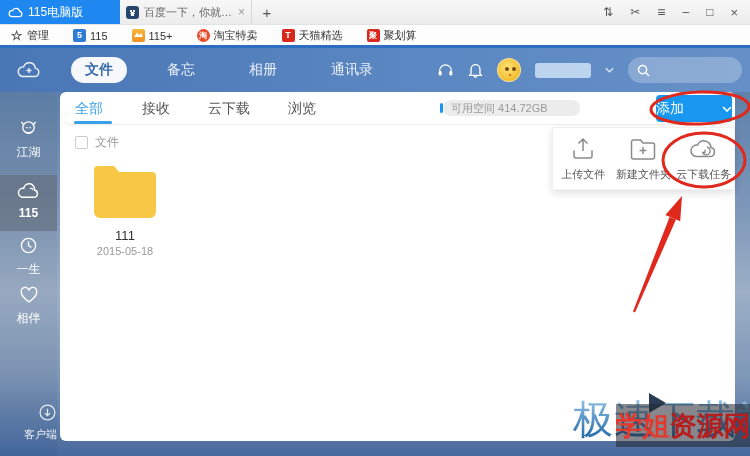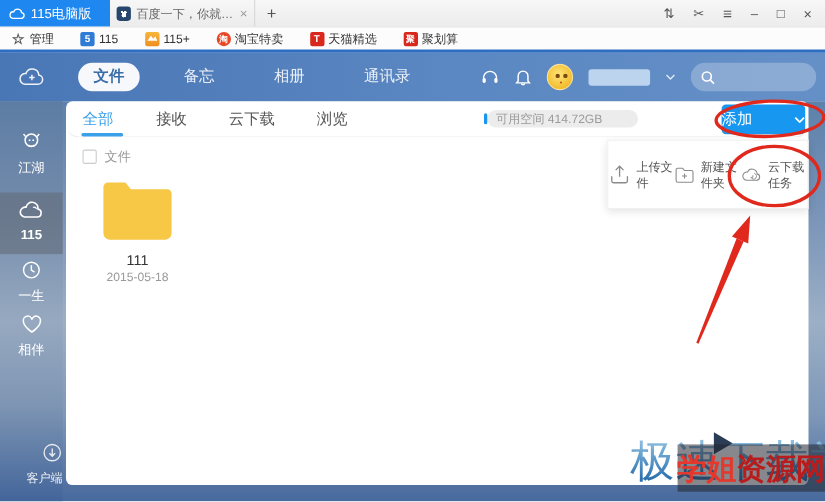--- a/index.html
+++ b/index.html
@@ -3,21 +3,21 @@
 <meta charset="utf-8">
 <style>
   * { margin:0; padding:0; box-sizing:border-box; }
   html,body { width:750px; height:456px; overflow:hidden; }
   body { font-family:"Liberation Sans", sans-serif; }
   #app { position:relative; width:750px; height:456px; background:#fff; overflow:hidden; }
 
   
   .titlebar { position:absolute; left:0; top:0; width:750px; height:25px;
     background:linear-gradient(180deg,#f7f7f7,#ececec); border-bottom:1px solid #e2e2e2; display:flex; align-items:stretch; }
-  .tab-active { width:100px; background:#1e87f0; color:#fff; display:flex; align-items:center; gap:5px;
+  .tab-active { width:120px; background:#1e87f0; color:#fff; display:flex; align-items:center; gap:5px;
     padding:0 8px; font-size:12px; }
   .tab-inactive { width:132px; display:flex; align-items:center; gap:5px; padding:0 6px;
     font-size:11px; color:#666; border-right:1px solid #d8d8d8; }
   .tab-inactive .tab-label { flex:1; white-space:nowrap; overflow:hidden; text-overflow:ellipsis; }
   .tab-close { color:#999; font-size:12px; cursor:default; }
   .favicon { width:13px; height:13px; background:#26466d; border-radius:3px; position:relative; flex:0 0 13px; }
   .favicon::after { content:""; position:absolute; left:3px; top:3px; width:7px; height:7px;
     background:radial-gradient(circle at 30% 30%, #fff 1.2px, transparent 1.3px),
                radial-gradient(circle at 70% 30%, #fff 1.2px, transparent 1.3px),
                radial-gradient(circle at 50% 70%, #fff 2px, transparent 2.1px); }
@@ -80,21 +80,21 @@
   .selectrow { position:absolute; left:15px; top:42px; display:flex; align-items:center; gap:7px; font-size:12px; color:#999; }
   .checkbox { width:13px; height:13px; border:1px solid #ccc; border-radius:2px; background:#fff; }
 
   .folder-item { position:absolute; left:15px; top:70px; width:100px; text-align:center; }
   .folder-name { font-size:13px; color:#333; margin-top:4px; }
   .folder-date { font-size:11px; color:#999; margin-top:2px; }
 
   
   .dropdown { position:absolute; left:492px; top:35px; width:183px; height:63px; background:#fff;
     border:1px solid #f0f0f0; box-shadow:0 3px 8px rgba(0,0,0,.12); display:flex; }
-  .dd-item { flex:1; display:flex; flex-direction:row; align-items:center; justify-content:center; gap:5px;
+  .dd-item { flex:1; display:flex; flex-direction:column; align-items:center; justify-content:center; gap:5px;
     font-size:11px; color:#555; }
   .dd-item svg { color:#8a8a8a; }
 
   
   .wm-title { position:absolute; left:540px; top:392px; font-size:40px; font-weight:normal; letter-spacing:1px;
     color:#3b86c4; background:linear-gradient(180deg,#9ccbe8 5%,#2a6fae 80%);
     -webkit-background-clip:text; background-clip:text; -webkit-text-fill-color:transparent; white-space:nowrap;margin-left:33px; }
   .wm-play { position:absolute; left:649px; top:393px; width:0; height:0;
     border-left:17px solid #2b3c55; border-top:10px solid transparent; border-bottom:10px solid transparent; }
   .wm-box { position:absolute; left:616px; top:404px; width:134px; height:43px; background:rgba(35,38,48,.55);

